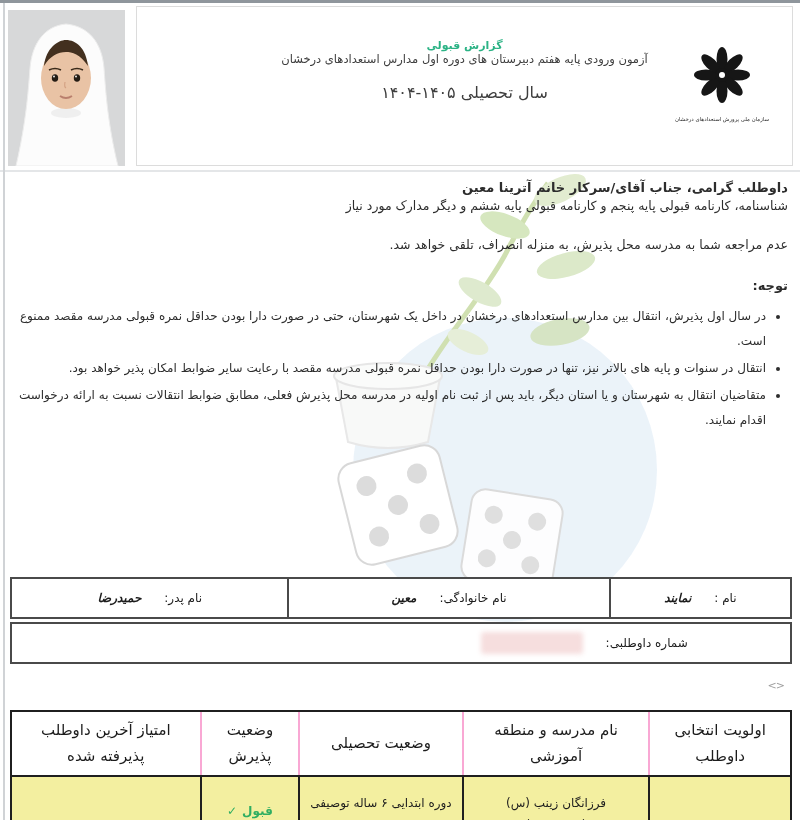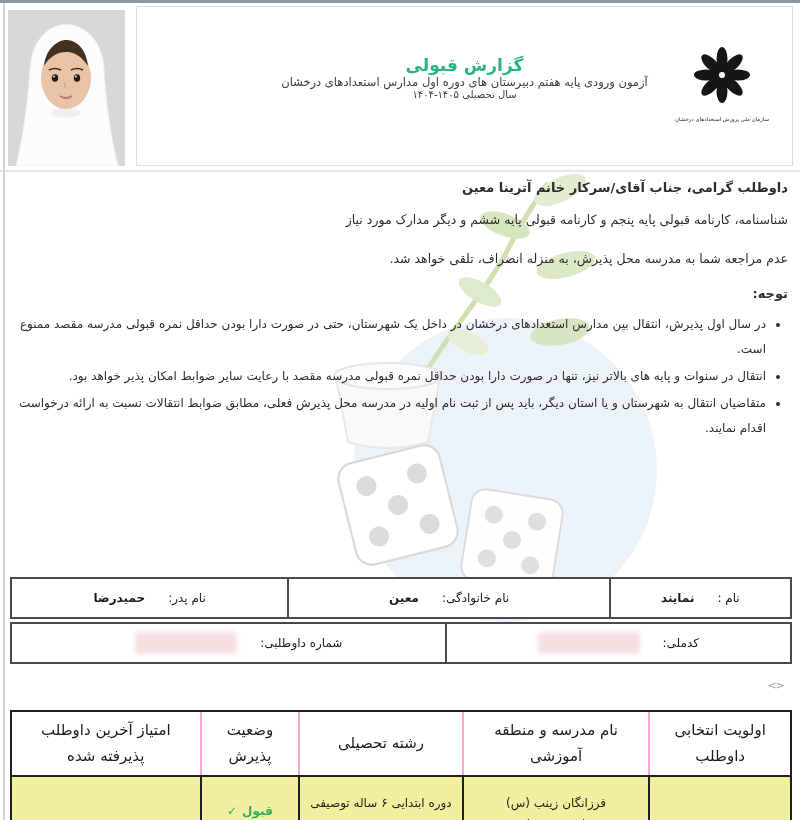--- a/index.html
+++ b/index.html
@@ -12,49 +12,49 @@
   
   .edge-top{position:absolute;top:0;left:0;right:0;height:3px;background:#8f969c;z-index:3;}
   .edge-left{position:absolute;left:3px;top:3px;bottom:0;width:2px;background:#d0d3d6;z-index:3;}
 
   
   .photo-box{position:absolute;left:8px;top:10px;width:117px;height:156px;z-index:2;}
   .header-box{
     position:absolute;left:136px;right:7px;top:6px;height:158px;
     border:1px solid #dcdcdc;background:#fff;z-index:2;text-align:center;direction:rtl;
   }
-  .report-title{margin-top:48px;font-size:17px;font-weight:bold;color:#2bb385;}
+  .report-title{margin-top:32px;font-size:11px;font-weight:bold;color:#2bb385;}
   .report-subtitle{font-size:11.5px;color:#3d3d3d;}
-  .academic-year{font-size:10px;color:#3d3d3d;}
+  .academic-year{margin-top:17px;font-size:16px;color:#3d3d3d;}
   .logo{position:absolute;right:18px;top:38px;width:104px;height:96px;}
   .logo-caption{filter:blur(.35px);}
   .header-divider{position:absolute;top:170px;left:0;right:0;height:2px;background:#e4e6e8;z-index:1;}
 
   
   .watermark{position:absolute;top:0;left:0;z-index:0;}
 
   
   .letter{position:absolute;top:180px;right:12px;left:12px;direction:rtl;text-align:right;color:#2d2d2d;z-index:2;}
   .salutation{font-size:13px;font-weight:bold;}
   .para{margin-top:17px;font-size:12.5px;line-height:30px;}
   .green-em{color:#2bb385;}
-  .docs-line{margin-top:17px;font-size:12.5px;}
+  .docs-line{margin-top:3px;font-size:12.5px;}
   .warning-line{margin-top:24px;font-size:12.5px;}
-  .note-label{margin-top:20px;font-size:13px;font-weight:bold;}
+  .note-label{margin-top:26px;font-size:13px;font-weight:bold;}
   ul.notes{margin:11px 0 0 0;padding:0 22px 0 0;font-size:12px;line-height:25px;color:#2d2d2d;}
   ul.notes li{margin-bottom:2px;}
 
   
   .info-table{position:absolute;top:577px;right:8px;left:10px;direction:rtl;z-index:2;}
   .info-row{display:flex;border:2px solid #4a4a4a;background:#fff;height:38px;}
   .info-row + .info-row{margin-top:3px;}
   .info-cell{display:flex;align-items:center;justify-content:center;font-size:12px;color:#1d1d1d;gap:6px;}
   .info-cell:not(:last-child){border-left:2px solid #4a4a4a;}
   .cell-label{font-weight:normal;margin-left:17px;}
-  .cell-value{font-weight:bold;}
+  .cell-value{font-weight:bold;font-style:italic;}
   .redact{width:102px;height:22px;background:#f6dede;border-radius:3px;filter:blur(2.5px);}
 
   .resize-mark{position:absolute;top:679px;right:16px;font-size:11px;color:#9e9e9e;letter-spacing:-1px;z-index:2;}
 
   
   .result-table{position:absolute;top:710px;right:8px;left:10px;direction:rtl;border:2px solid #1f1f1f;background:#fff;z-index:2;}
   .thead{display:flex;border-bottom:2px solid #1f1f1f;min-height:58px;background:#fff;}
   .th{display:flex;align-items:center;justify-content:center;text-align:center;
       font-size:15px;color:#1c1c1c;padding:6px 8px;line-height:1.7;}
   .th:not(:last-child){border-left:2px solid #f9a8d4;}
@@ -196,38 +196,34 @@
       <div class="info-cell i2">
         <span class="cell-label">نام خانوادگی:</span>
         <span class="cell-value">معین</span>
       </div>
       <div class="info-cell i3">
         <span class="cell-label">نام پدر:</span>
         <span class="cell-value">حمیدرضا</span>
       </div>
     </div>
     <div class="info-row">
-      <div class="info-cell j1">
-        <span class="cell-label">کدملی:</span>
-        <span class="redact"></span>
-      </div>
       <div class="info-cell j2">
         <span class="cell-label">شماره داوطلبی:</span>
         <span class="redact"></span>
       </div>
     </div>
   </div>
 
   <div class="resize-mark">&lt;&gt;</div>
 
   <div class="result-table">
     <div class="thead">
       <div class="th c1">اولویت انتخابی داوطلب</div>
       <div class="th c2">نام مدرسه و منطقه آموزشی</div>
-      <div class="th c3">رشته تحصیلی</div>
+      <div class="th c3">وضعیت تحصیلی</div>
       <div class="th c4">وضعیت پذیرش</div>
       <div class="th c5">امتیاز آخرین داوطلب پذیرفته شده</div>
     </div>
     <div class="trow">
       <div class="td c1 priority-cell">
         <span>اولویت انتخابی اول</span>
       </div>
       <div class="td c2">
         <span>فرزانگان زینب (س)</span>
         <span>(۹۵۰۹۴۸۳۰)</span>

